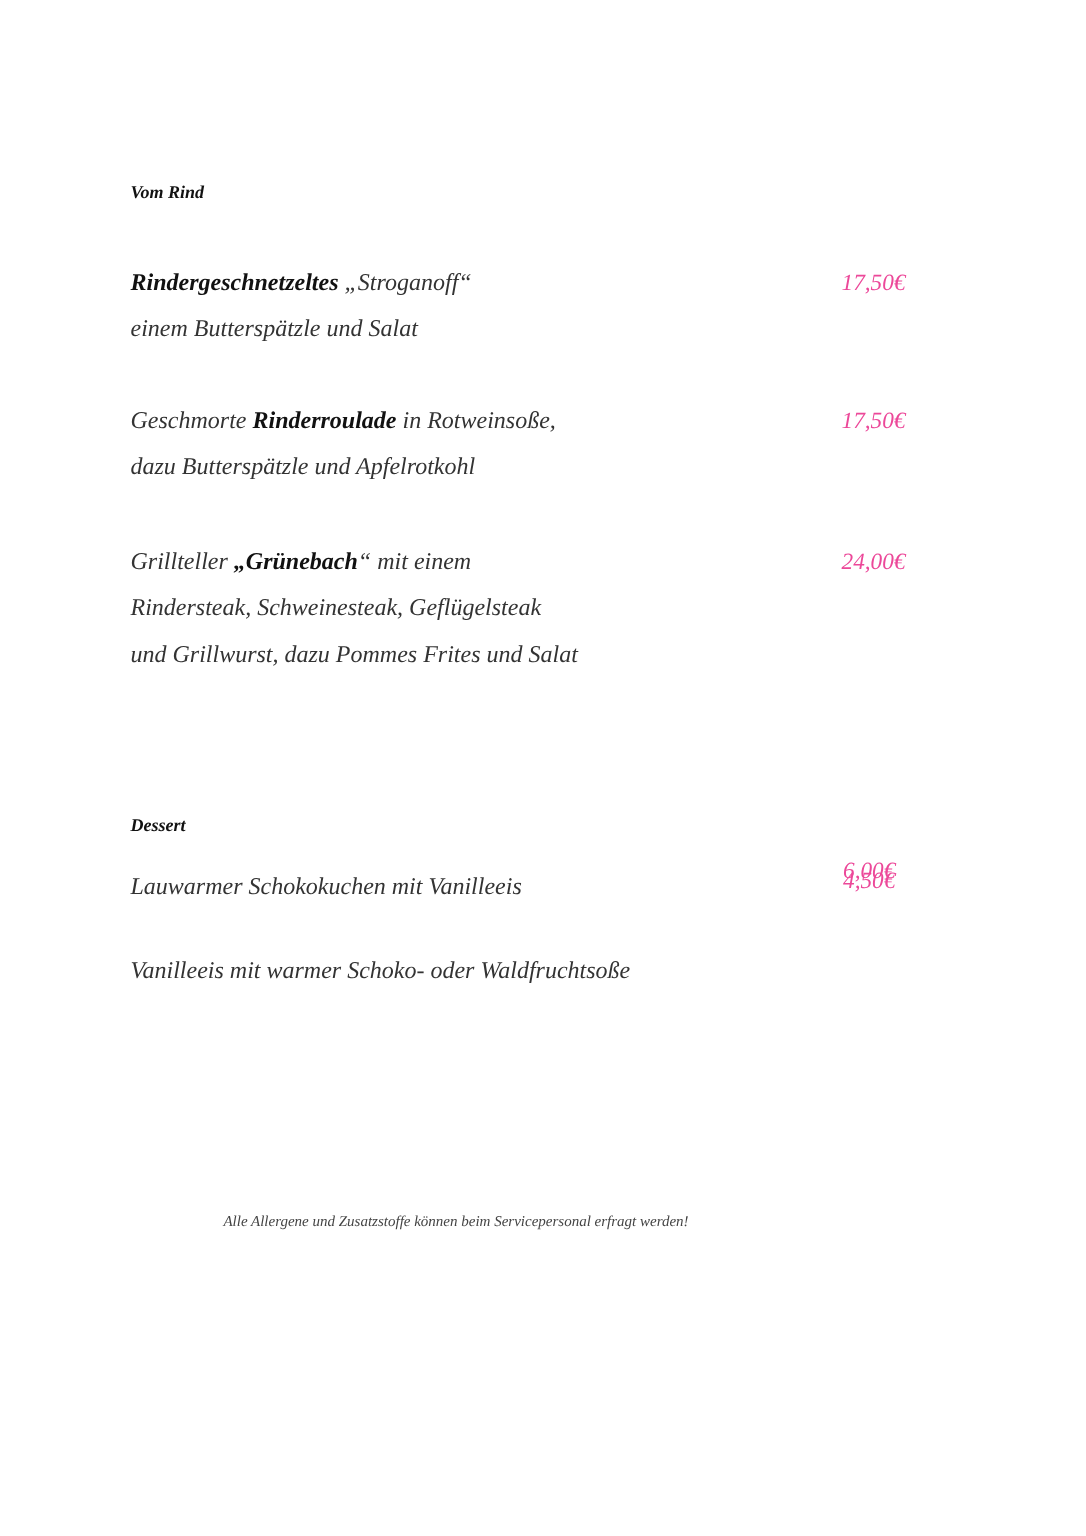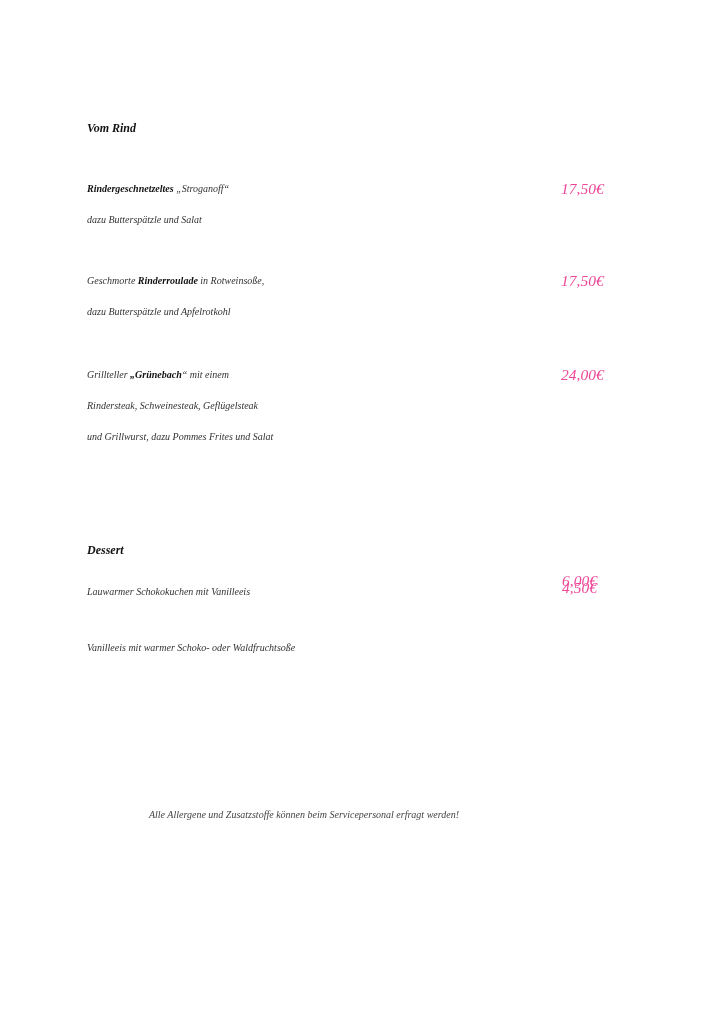--- a/index.html
+++ b/index.html
@@ -11,21 +11,21 @@
     }
     body {
       position: relative;
       font-family: "Liberation Serif", "DejaVu Serif", serif;
       font-style: italic;
       color: #2a2a2a;
     }
     .line {
       position: absolute;
       left: 87px;
-      font-size: 10px;
+      font-size: 16px;
       line-height: 20px;
       white-space: nowrap;
       color: #333333;
     }
     .heading {
       font-weight: bold;
       color: #111111;
       font-size: 12px;
     }
     .b {
@@ -51,21 +51,21 @@
       padding-left: 0px;
     }
   </style>
 </head>
 <body>
 
 <div class="line heading" style="top:118px;">Vom Rind</div>
 
 <div class="line" style="top:179px;"><span class="b">Rindergeschnetzeltes</span><span> „Stroganoff“</span></div>
 <div class="price" style="top:179px; left:561px;">17,50€</div>
-<div class="line" style="top:210px;">dazu Butterspätzle und Salat</div>
+<div class="line" style="top:210px;">einem Butterspätzle und Salat</div>
 
 <div class="line" style="top:271px;"><span>Geschmorte </span><span class="b">Rinderroulade</span><span> in Rotweinsoße,</span></div>
 <div class="price" style="top:271px; left:561px;">17,50€</div>
 <div class="line" style="top:302px;">dazu Butterspätzle und Apfelrotkohl</div>
 
 <div class="line" style="top:365px;"><span>Grillteller </span><span class="b">„Grünebach</span><span>“ mit einem</span></div>
 <div class="price" style="top:365px; left:561px;">24,00€</div>
 <div class="line" style="top:396px;">Rindersteak, Schweinesteak, Geflügelsteak</div>
 <div class="line" style="top:427px;">und Grillwurst, dazu Pommes Frites und Salat</div>
 

